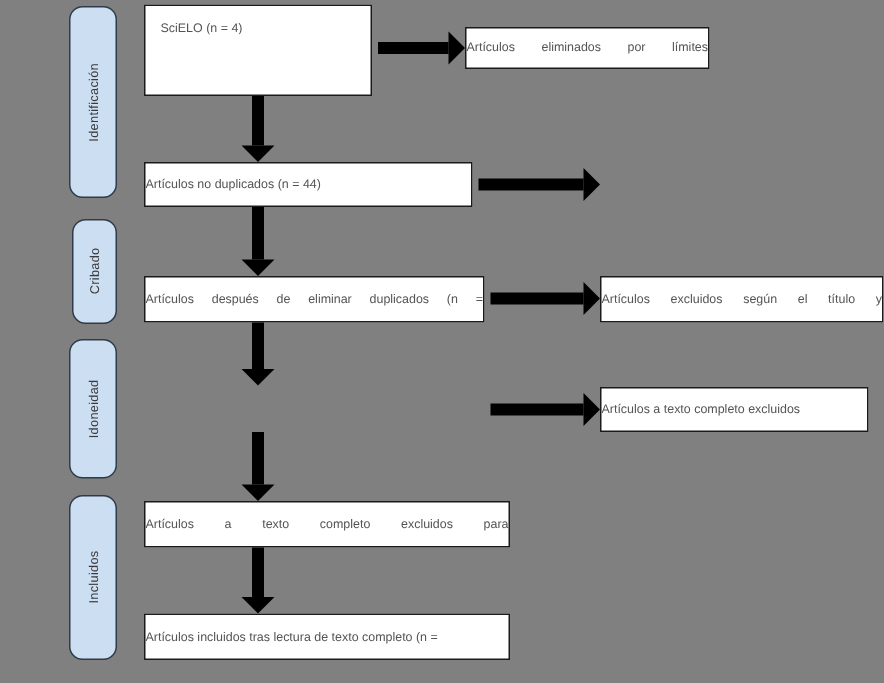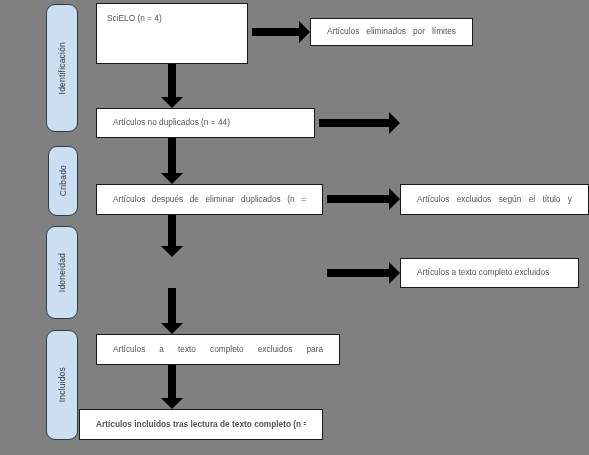--- a/index.html
+++ b/index.html
@@ -41,21 +41,21 @@
   }
 
   
   .box {
     position: absolute;
     background: #ffffff;
     border: 1.4px solid #1a1a1a;
     box-sizing: border-box;
     display: flex;
     align-items: center;
-    padding: 3px 16px;
+    padding: 3px 0;
   }
   .box .btext {
     font-size: 8.3px;
     color: #545454;
     line-height: 1.9;
     width: 100%;
     white-space: nowrap;
     overflow: hidden;
   }
   .box.two-line {
@@ -149,21 +149,21 @@
 
   <div class="box justify" style="left:96px; top:184px; width:227px; height:31px;justify-content:flex-end;">
     <span class="btext">Artículos después de eliminar duplicados (n =</span>
   </div>
 
 
   <div class="box justify" style="left:96px; top:334px; width:244px; height:31px;">
     <span class="btext">Artículos a texto completo excluidos para</span>
   </div>
 
-  <div class="box" style="left:79px; top:409px; width:244px; height:31px;font-weight:bold;">
+  <div class="box" style="left:96px; top:409px; width:244px; height:31px;">
     <span class="btext">Artículos incluidos tras lectura de texto completo (n =</span>
   </div>
 
   <div class="box justify" style="left:310px; top:18px; width:163px; height:28px;">
     <span class="btext">Artículos eliminados por límites</span>
   </div>
 
 
   <div class="box justify" style="left:400px; top:184px; width:189px; height:31px;">
     <span class="btext">Artículos excluidos según el título y</span>

